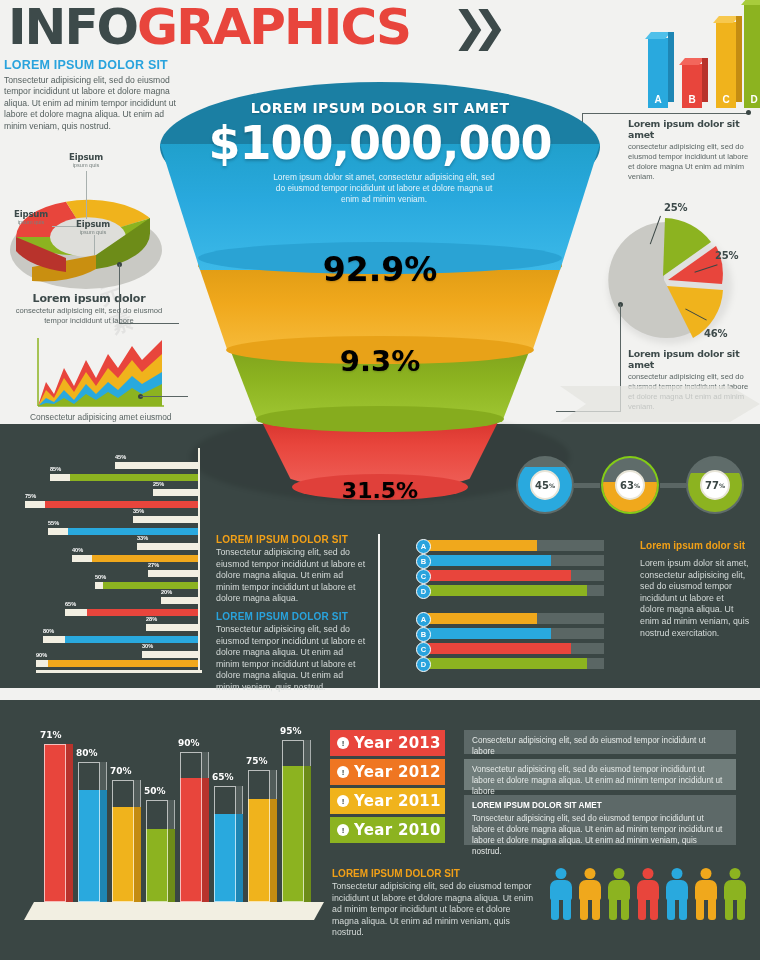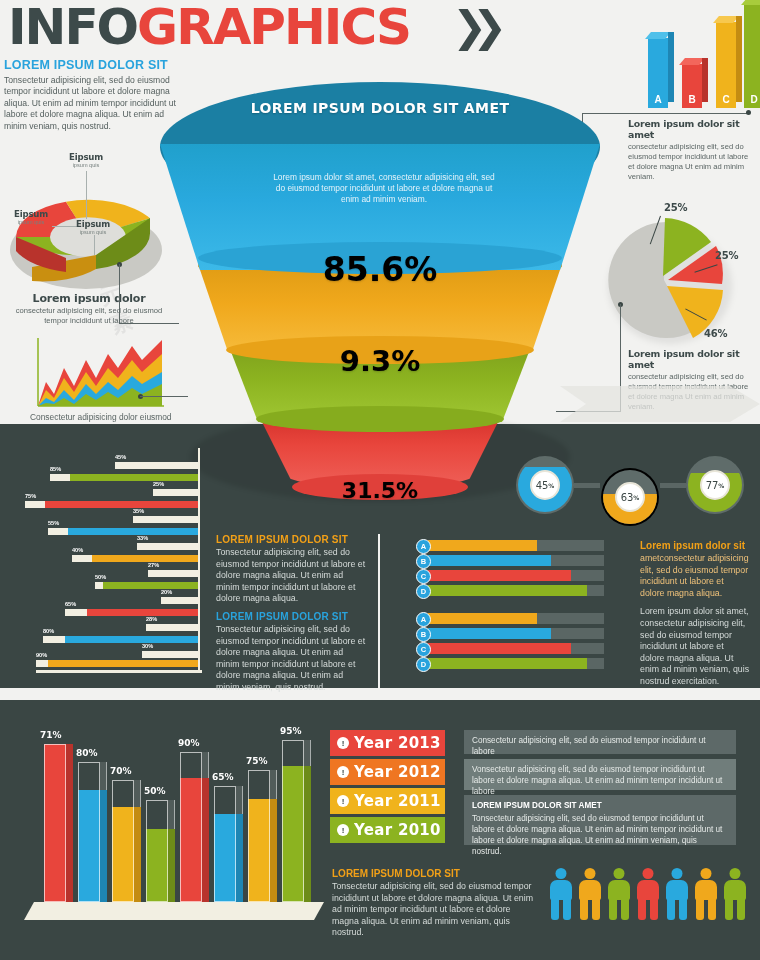--- a/index.html
+++ b/index.html
@@ -46,21 +46,21 @@
   .bar-fill{position:absolute;height:7px;left:0;top:0;}
   .bar-cap{position:absolute;height:7px;left:0;top:0;background:#f2efe2;}
   .bar-num{position:absolute;font-size:5.6px;color:#fff;font-weight:bold;bottom:8px;}
   .wbar{position:absolute;height:7px;background:#f2efe2;}
 
   
   .gauge{position:absolute;width:54px;height:54px;border-radius:50%;overflow:hidden;}
   .gauge .inner{position:absolute;left:50%;top:50%;transform:translate(-50%,-50%);
      width:26px;height:26px;border-radius:50%;background:#fff;border:2px solid #e8e5d8;
      display:flex;align-items:center;justify-content:center;}
-  .gauge .inner span{font-size:10px;font-weight:normal;color:#3a4644;
+  .gauge .inner span{font-size:10px;font-weight:bold;color:#3a4644;
      font-family:"DejaVu Sans","Liberation Sans",sans-serif;}
 
   
   .abcd-badge{position:absolute;width:13px;height:13px;border-radius:50%;
      background:#29a3dd;border:1.5px solid #fff;color:#fff;font-size:7.5px;
      font-weight:bold;display:flex;align-items:center;justify-content:center;}
   .abcd-track{position:absolute;height:11px;background:#5a6664;}
   .abcd-fill{position:absolute;height:11px;left:0;top:0;}
 
   
@@ -184,23 +184,26 @@
       <div class="abs" style="left:0;top:0;width:440px;height:130px;border-radius:50%;background:#1b7fa3;"></div>
       <div class="abs" style="left:0;top:62px;width:440px;height:126px;
            background:linear-gradient(180deg,#20a0cc 0%,#29a9de 45%,#3cb9e8 100%);
            clip-path:polygon(0 0,440px 0,400px 126px,40px 126px);"></div>
       <div class="abs" style="left:38px;top:160px;width:364px;height:32px;border-radius:50%;background:#2aa3d4;"></div>
     </div>
 
     <div class="abs" style="left:0;top:18px;width:440px;text-align:center;color:#fff;font-size:14px;font-weight:bold;
                 letter-spacing:.4px;font-family:'DejaVu Sans','Liberation Sans',sans-serif;
                 text-shadow:0 1px 2px rgba(0,0,0,.22);">LOREM IPSUM DOLOR SIT AMET</div>
+    <div class="abs" style="left:0;top:34px;width:440px;text-align:center;color:#fff;font-size:46px;font-weight:bold;
+                letter-spacing:-1px;font-family:'DejaVu Sans','Liberation Sans',sans-serif;
+                text-shadow:0 2px 3px rgba(0,0,0,.22);">$100,000,000</div>
     <div class="abs" style="left:110px;top:90px;width:228px;text-align:center;color:#e4f3fa;font-size:8.4px;line-height:11px;">Lorem ipsum dolor sit amet, consectetur adipisicing elit, sed do eiusmod tempor incididunt ut labore et dolore magna ut enim ad minim veniam.</div>
 
-    <div class="f-label" style="top:168px;font-size:33px;">85.6%</div>
+    <div class="f-label" style="top:168px;font-size:33px;">92.9%</div>
     <div class="f-label" style="top:262px;font-size:29px;">9.3%</div>
     <div class="f-label" style="top:396px;font-size:22px;">31.5%</div>
   </div>
 
   <div class="abs" style="left:8px;top:185px;width:160px;height:110px;">
     <div class="abs" style="left:2px;top:26px;width:152px;height:78px;border-radius:50%;background:#c9c9c4;"></div>
     <svg width="160" height="110" viewBox="0 0 160 110" style="position:absolute;left:0;top:0;">
       <g transform="translate(80,52) scale(1,0.52)">
         <path d="M0 0 L-72 0 A72 72 0 0 1 -22 -68 Z" fill="#e8453c"></path>
         <path d="M0 0 L-22 -68 A72 72 0 0 1 62 -36 Z" fill="#f0b31c"></path>
@@ -242,21 +245,21 @@
   <div class="abs" style="left:34px;top:338px;width:134px;height:72px;">
     <svg width="134" height="72" viewBox="0 0 134 72" style="position:absolute;left:0;top:0;">
       <polygon fill="#e8453c" points="4,68 12,44 20,56 30,30 40,48 52,22 62,40 74,16 84,30 98,8 108,22 128,2 128,68"></polygon>
       <polygon fill="#f0b31c" points="4,68 12,52 20,60 30,40 40,54 52,34 62,48 74,30 84,40 98,22 108,34 128,16 128,68"></polygon>
       <polygon fill="#29a9de" points="4,68 12,60 20,64 30,52 40,62 52,46 62,56 74,44 84,52 98,38 108,46 128,34 128,68"></polygon>
       <polygon fill="#8cb320" points="4,68 12,65 20,66 30,60 40,66 52,56 62,62 74,54 84,60 98,50 108,56 128,46 128,68"></polygon>
       <line x1="4" y1="0" x2="4" y2="68" stroke="#8cb320" stroke-width="1.5"></line>
       <line x1="4" y1="68" x2="130" y2="68" stroke="#8cb320" stroke-width="1.5"></line>
     </svg>
   </div>
-  <div class="abs body-txt" style="left:30px;top:412px;width:180px;font-size:8.4px;">Consectetur adipisicing dolor eiusmod</div>
+  <div class="abs body-txt" style="left:30px;top:412px;width:180px;font-size:8.4px;">Consectetur adipisicing amet eiusmod</div>
   <div class="abs" style="left:138px;top:394px;width:5px;height:5px;border-radius:50%;background:#3a4644;"></div>
   <div class="abs" style="left:140px;top:396px;width:48px;height:1px;background:#5a6564;"></div>
 
   <div class="abs" style="left:600px;top:218px;width:140px;height:130px;">
     <div class="abs" style="left:8px;top:10px;width:124px;height:116px;border-radius:50%;background:rgba(0,0,0,.07);filter:blur(3px);"></div>
     <svg width="140" height="130" viewBox="0 0 140 130" style="position:absolute;left:0;top:0;">
       <g transform="translate(64,62)">
         <path d="M0 0 L2 -58 A58 58 0 1 0 28 52 Z" fill="#c9c9c4"></path>
         <path d="M0 -2 L2 -60 A60 60 0 0 1 48 -36 Z" fill="#8cb320" transform="translate(-1,-2)"></path>
         <path d="M2 0 L50 -34 A60 60 0 0 1 56 4 Z" fill="#e8453c" transform="translate(2,0)"></path>
@@ -366,21 +369,21 @@
       <div class="gauge" style="left:2px;top:2px;background:#5f6c6a;">
         <div class="abs" style="left:0;bottom:0;width:54px;height:45%;background:#29a9de;"></div>
         <div class="abs" style="left:0;bottom:45%;width:54px;height:38%;background:#29a9de;"></div>
         <div class="inner">
           <span>45</span>
             <span style="font-size:6px;font-weight:bold;color:#3a4644;">%</span>
         </div>
       </div>
     </div>
 
-    <div class="abs" style="left:89px;top:12px;width:58px;height:58px;border-radius:50%;background:#000000;padding:2px;box-sizing:border-box;">
+    <div class="abs" style="left:89px;top:0;width:58px;height:58px;border-radius:50%;background:#84cc16;padding:2px;box-sizing:border-box;">
       <div class="gauge" style="left:2px;top:2px;background:#5f6c6a;">
         <div class="abs" style="left:0;bottom:0;width:54px;height:55%;background:#f0a81c;"></div>
         <div class="inner">
           <span>63</span>
             <span style="font-size:6px;font-weight:bold;color:#3a4644;">%</span>
         </div>
       </div>
     </div>
 
     <div class="abs" style="left:174px;top:0;width:58px;height:58px;border-radius:50%;background:#5f6c6a;padding:2px;box-sizing:border-box;">
@@ -427,21 +430,20 @@
     </div>
     <div class="abcd-badge" style="left:8px;top:29px;">C</div>
     <div class="abcd-track" style="left:20px;top:45px;width:176px;">
       <div class="abcd-fill" style="width:159px;background:#8cb320;"></div>
     </div>
     <div class="abcd-badge" style="left:8px;top:44px;">D</div>
   </div>
 
   <div class="abs" style="left:640px;top:540px;width:110px;">
     <div style="color:#f2a017;font-weight:bold;font-size:10px;">Lorem ipsum dolor sit</div>
-    <p class="panel-p" style="color:#f0c27a;">ametconsectetur adipisicing elit, sed do eiusmod tempor incididunt ut labore et dolore magna aliqua.</p>
     <p class="panel-p" style="margin-top:7px;">Lorem ipsum dolor sit amet, consectetur adipisicing elit, sed do eiusmod tempor incididunt ut labore et dolore magna aliqua. Ut enim ad minim veniam, quis nostrud exercitation.</p>
   </div>
 
   <div class="abs" style="left:34px;top:730px;width:280px;height:200px;">
     <div class="abs" style="left:-10px;top:172px;width:300px;height:18px;background:#f2efe2;
                 clip-path:polygon(10px 0,300px 0,290px 18px,0 18px);"></div>
 
     <div class="col" style="left:10px;top:14px;width:22px;height:158px;">
       <div class="fill" style="height:100%;background:#e8453c;"></div>
       <div class="tube"></div>

